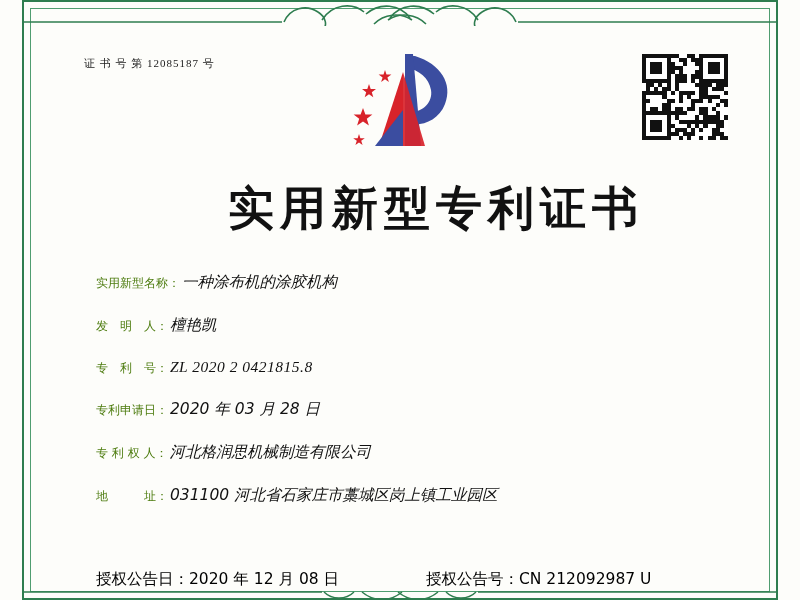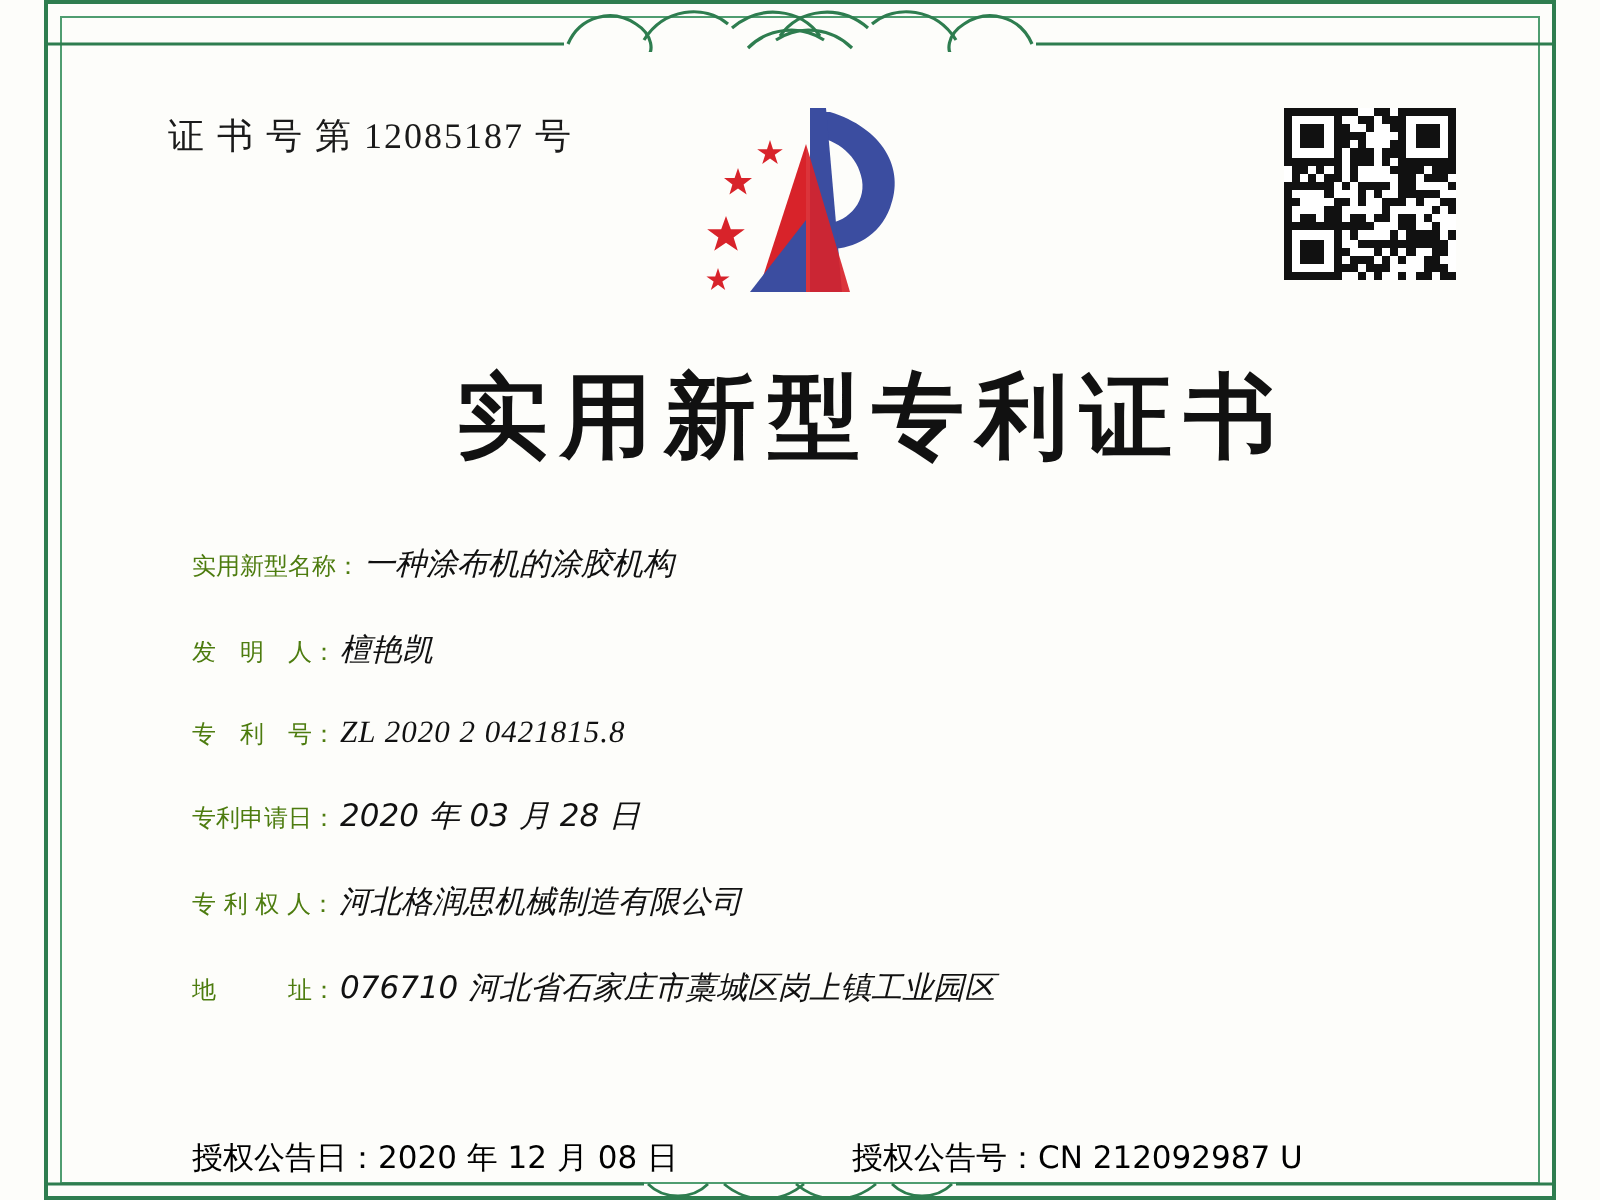--- a/index.html
+++ b/index.html
@@ -60,21 +60,21 @@
     width: 756px;
     height: 14px;
     overflow: hidden;
   }
 
   
   .cert-number {
     position: absolute;
     left: 84px;
     top: 56px;
-    font-size: 18px;
+    font-size: 11px;
     color: #1a1a1a;
     letter-spacing: 1px;
     font-family: "Liberation Serif", serif;
     white-space: nowrap;
   }
 
   
   .emblem {
     position: absolute;
     left: 345px;
@@ -694,21 +694,21 @@
       <span class="value">2020 年 03 月 28 日</span>
     </div>
 
     <div class="row">
       <span class="label">专 利 权 人：</span>
       <span class="value">河北格润思机械制造有限公司</span>
     </div>
 
     <div class="row">
       <span class="label">地　　　址：</span>
-      <span class="value">076710 河北省石家庄市藁城区岗上镇工业园区</span>
+      <span class="value">031100 河北省石家庄市藁城区岗上镇工业园区</span>
     </div>
 
   </div>
 
   <div class="footnote-line">
     <div class="row-split">
       <div class="left-part">
         <span class="label">授权公告日：</span>
         <span class="value">2020 年 12 月 08 日</span>
       </div>

